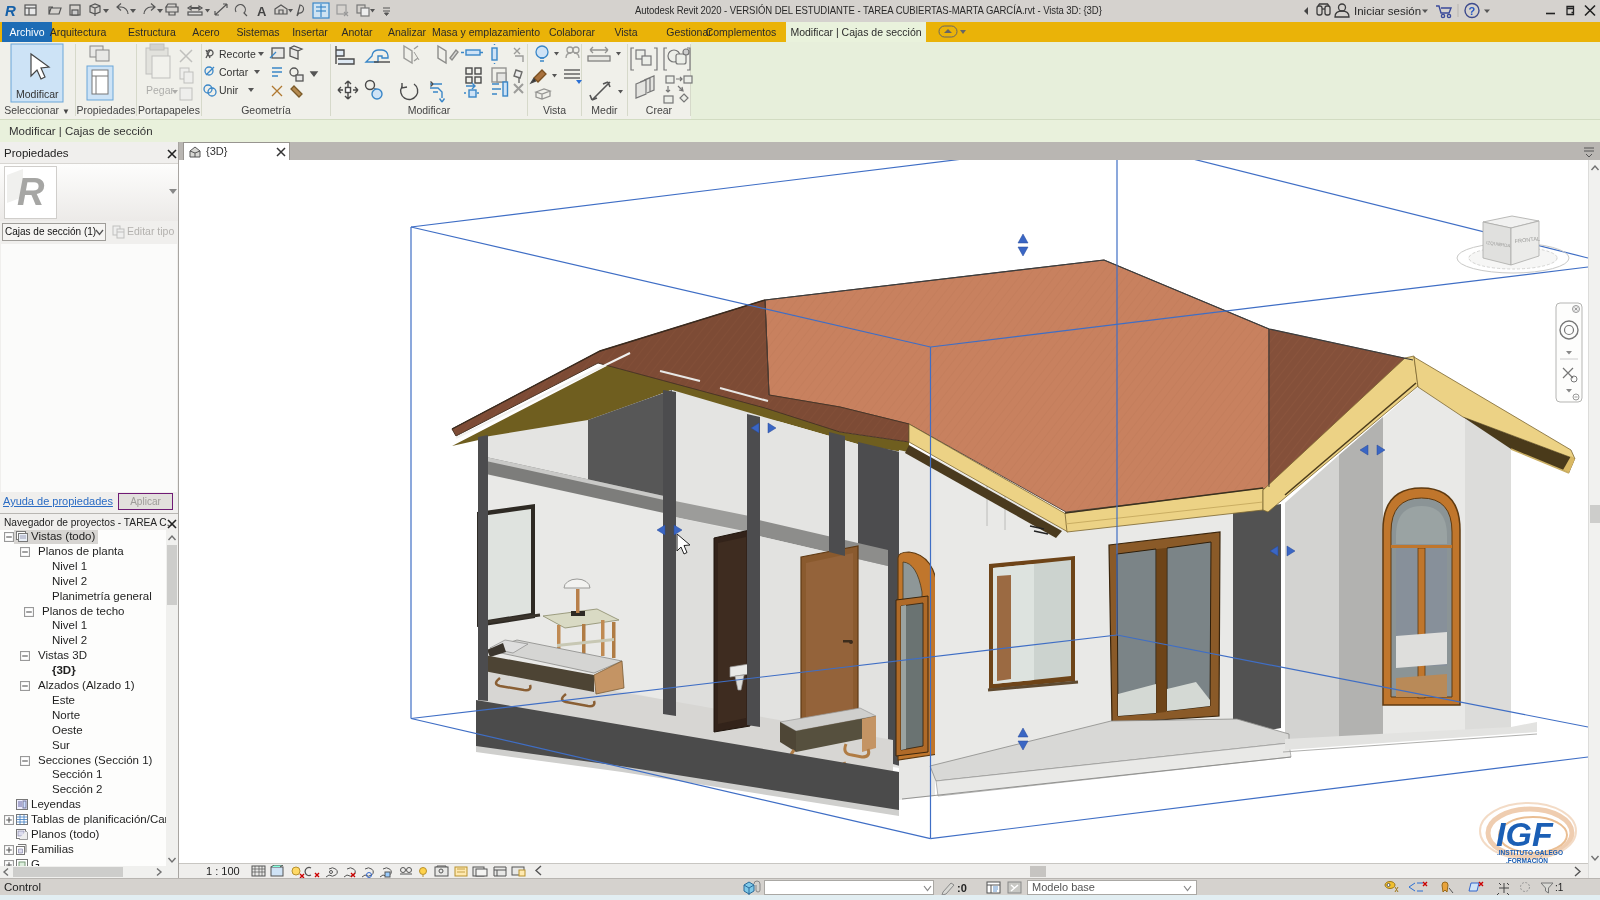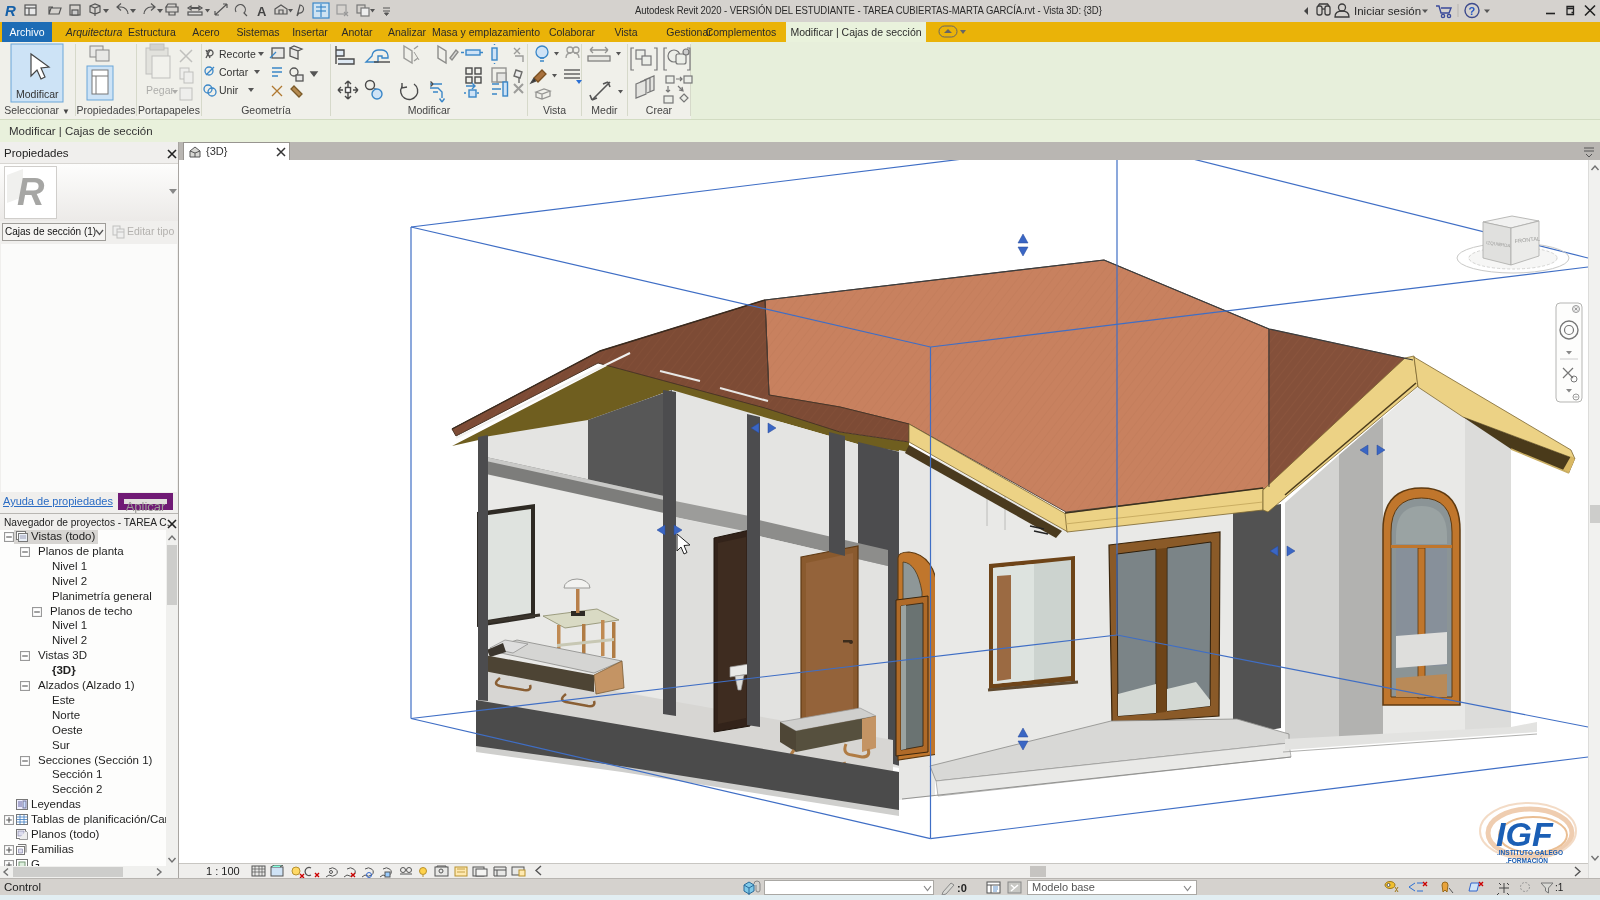--- a/index.html
+++ b/index.html
@@ -88,21 +88,21 @@
     <g stroke="#222" stroke-width="1.6" fill="none">
       <line x1="551" y1="13.5" x2="560" y2="13.5"></line>
       <path d="M572 8.5 h6.5 v6 h-6.5 z M572 10 v-3.5 h6.5 v6 h-2" stroke-width="1.3"></path>
       <path d="M590 5.5 l10 10 M600 5.5 l-10 10"></path>
     </g>
   </svg>
 </div>
 
 <div class="abs" id="tabrow">
   <div class="tab" style="left:2px;width:50px;background:#1d6cb5;color:#fff;">Archivo</div>
-  <div class="tab" style="left:64px;width:60px;font-style:italic;">Arquitectura</div>
+  <div class="tab" style="left:48px;width:60px;">Arquitectura</div>
   <div class="tab" style="left:126px;width:52px;">Estructura</div>
   <div class="tab" style="left:189px;width:34px;">Acero</div>
   <div class="tab" style="left:233px;width:50px;">Sistemas</div>
   <div class="tab" style="left:290px;width:40px;">Insertar</div>
   <div class="tab" style="left:338px;width:38px;">Anotar</div>
   <div class="tab" style="left:386px;width:42px;">Analizar</div>
   <div class="tab" style="left:432px;width:108px;">Masa y emplazamiento</div>
   <div class="tab" style="left:546px;width:52px;">Colaborar</div>
   <div class="tab" style="left:611px;width:30px;">Vista</div>
   <div class="tab" style="left:649px;width:48px;margin-left:16px;">Gestionar</div>
@@ -332,21 +332,21 @@
         <rect x="5" y="4" width="7" height="9" fill="#eee" stroke="#999"></rect>
         <line x1="5" y1="7" x2="12" y2="7" stroke="#999"></line>
     </svg>
     <span style="position:absolute;left:127px;top:4px;font-size:10.5px;color:#b3b1ae;white-space:nowrap;">Editar tipo</span>
   </div>
 
   <div class="abs" style="left:1px;top:102px;width:176px;height:248px;background:#fbfbfa;"></div>
 
   <div class="abs" style="left:0;top:350px;width:178px;height:20px;background:#f0efed;">
     <span style="position:absolute;left:3px;top:3px;font-size:11px;color:#2a6cc4;text-decoration:underline;">Ayuda de propiedades</span>
-    <div class="abs" style="left:118px;top:1px;width:55px;height:17px;background:#e2e0dd;border:6px solid #701a75;text-align:center;font-size:13px;line-height:15px;color:#9d9b98;">Aplicar</div>
+    <div class="abs" style="left:118px;top:1px;width:55px;height:17px;background:#e2e0dd;border:1px solid #701a75;text-align:center;font-size:10px;line-height:15px;color:#9d9b98;">Aplicar</div>
   </div>
 
   <div class="abs" style="left:0;top:371px;width:178px;height:19px;background:#f0efed;border-top:1px solid #b8b6b2;">
     <span style="position:absolute;left:4px;top:3px;font-size:10.2px;color:#222;white-space:nowrap;">Navegador de proyectos - TAREA C...</span>
     <svg class="abs" style="left:167px;top:5px" width="10" height="10" viewBox="0 0 10 10">
         <path d="M1 1 L9 9 M9 1 L1 9" stroke="#222" stroke-width="1.6"></path>
       </svg>
   </div>
 
   <div class="abs" style="left:0;top:388px;width:166px;height:336px;background:#fdfdfc;overflow:hidden;font-size:11.5px;color:#1e1e1e;" id="tree">
@@ -372,21 +372,21 @@
       </div>
     <div class="abs" style="left:0;top:28.8px;width:166px;height:15px;">
         <span style="position:absolute;left:52px;top:1px;font-weight:normal;white-space:nowrap;">Nivel 1</span>
       </div>
     <div class="abs" style="left:0;top:43.7px;width:166px;height:15px;">
         <span style="position:absolute;left:52px;top:1px;font-weight:normal;white-space:nowrap;">Nivel 2</span>
       </div>
     <div class="abs" style="left:0;top:58.6px;width:166px;height:15px;">
         <span style="position:absolute;left:52px;top:1px;font-weight:normal;white-space:nowrap;">Planimetría general</span>
       </div>
-    <div class="abs" style="left:12px;top:73.5px;width:166px;height:15px;">
+    <div class="abs" style="left:4px;top:73.5px;width:166px;height:15px;">
         <svg class="abs" style="left:20px;top:3px" width="10" height="10" viewBox="0 0 9 9">
           <rect x="0.5" y="0.5" width="8" height="8" fill="#fff" stroke="#999"></rect>
           <path d="M2 4.5 h5" stroke="#555"></path>
         </svg>
         <span style="position:absolute;left:38px;top:1px;font-weight:normal;white-space:nowrap;">Planos de techo</span>
       </div>
     <div class="abs" style="left:0;top:88.4px;width:166px;height:15px;">
         <span style="position:absolute;left:52px;top:1px;font-weight:normal;white-space:nowrap;">Nivel 1</span>
       </div>
     <div class="abs" style="left:0;top:103.3px;width:166px;height:15px;">

